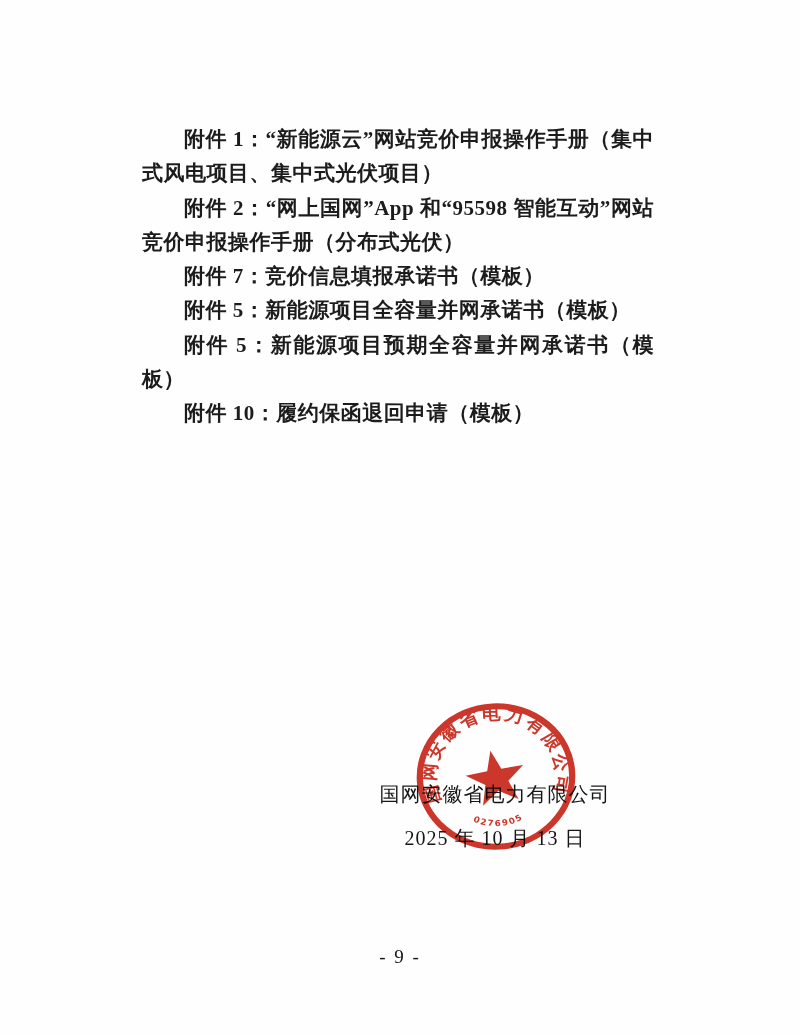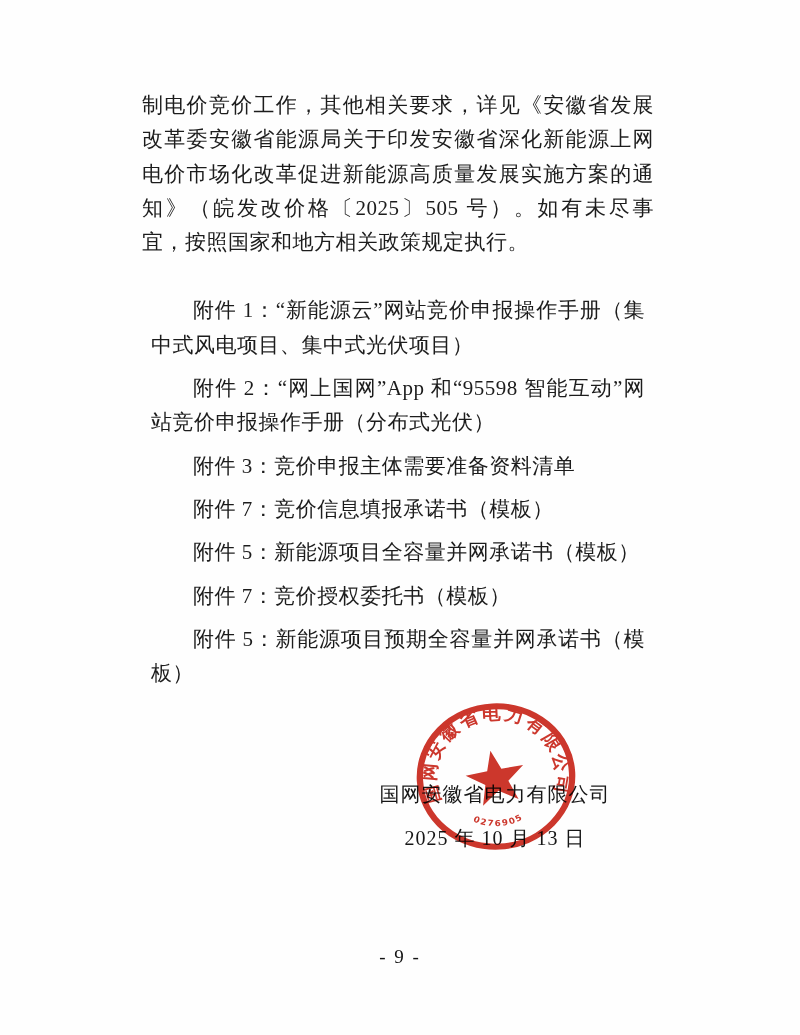--- a/index.html
+++ b/index.html
@@ -26,22 +26,23 @@
     text-align: justify;
     letter-spacing: 0.5px;
   }
   .para {
     margin: 0;
   }
   .attachments {
     margin-top: 34px;
   }
   .att {
-    margin: 9px;
+    margin: 0;
     text-indent: 2em;
+    font-weight: bold;
   }
   .signature {
     position: absolute;
     left: 320px;
     top: 781px;
     width: 350px;
     text-align: center;
     font-size: 20px;
     letter-spacing: 1px;
     color: #161616;
@@ -85,30 +86,28 @@
     font-size: 9px;
     letter-spacing: 1.5px;
   }
 </style>
 </head>
 <body>
 
 <div class="page">
 
   <div class="content">
-    <p class="para">制电价竞价工作，其他相关要求，详见《安徽省发展改革委安徽省能源局关于印发安徽省深化新能源上网电价市场化改革促进新能源高质量发展实施方案的通知》（皖发改价格〔2025〕505 号）。如有未尽事宜，按照国家和地方相关政策规定执行。</p>
 
     <div class="attachments">
       <p class="att">附件 1：“新能源云”网站竞价申报操作手册（集中式风电项目、集中式光伏项目）</p>
       <p class="att">附件 2：“网上国网”App 和“95598 智能互动”网站竞价申报操作手册（分布式光伏）</p>
-      <p class="att">附件 3：竞价申报主体需要准备资料清单</p>
       <p class="att">附件 7：竞价信息填报承诺书（模板）</p>
       <p class="att">附件 5：新能源项目全容量并网承诺书（模板）</p>
-      <p class="att">附件 7：竞价授权委托书（模板）</p>
       <p class="att">附件 5：新能源项目预期全容量并网承诺书（模板）</p>
+      <p class="att">附件 10：履约保函退回申请（模板）</p>
     </div>
   </div>
 
   <div class="signature">
     <p class="sig-org">国网安徽省电力有限公司</p>
     <p class="sig-date">2025 年 10 月 13 日</p>
   </div>
 
   <svg class="seal" viewBox="0 0 170 170" preserveAspectRatio="none" xmlns="http://www.w3.org/2000/svg">
     <defs>

